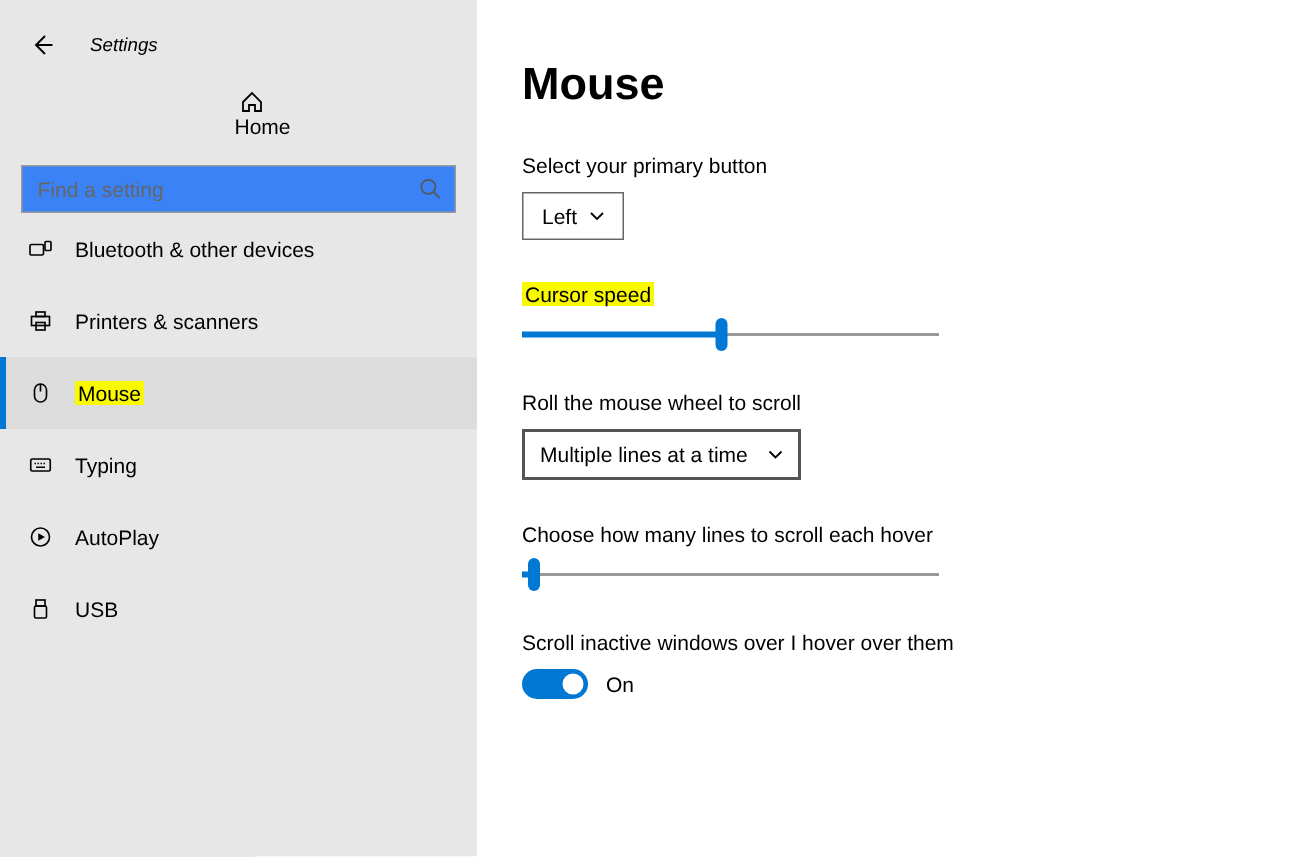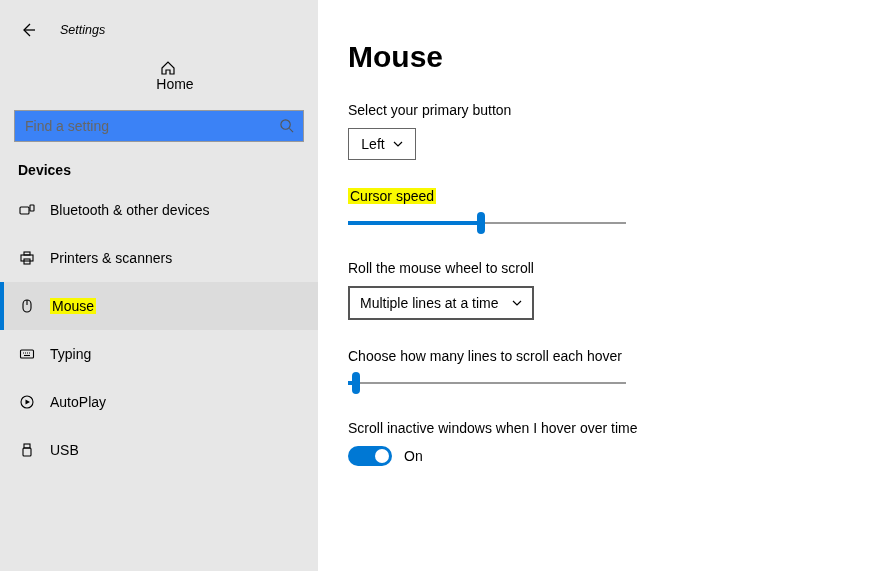--- a/index.html
+++ b/index.html
@@ -80,21 +80,20 @@
   <div class="search-wrap">
     <input class="search-input" placeholder="Find a setting" style="">
     <span class="search-icon">
       <svg width="15" height="15" viewBox="0 0 16 16">
           <circle cx="7" cy="7" r="5" fill="none" stroke="#555" stroke-width="1.2"></circle>
           <line x1="11" y1="11" x2="15" y2="15" stroke="#555" stroke-width="1.2"></line>
         </svg>
     </span>
   </div>
 
-  <div class="section-title">Devices</div>
 
   <ul class="nav">
 
     <li class="nav-item">
       <span class="icon">
         <svg width="16" height="16" viewBox="0 0 16 16">
             <rect x="1" y="5" width="9" height="7" rx="1" fill="none" stroke="#000" stroke-width="1.1"></rect>
             <rect x="11" y="3" width="4" height="6" rx="0.6" fill="none" stroke="#000" stroke-width="1.1"></rect>
           </svg>
       </span>
@@ -197,21 +196,21 @@
   <div class="block">
     <div class="field-label">Choose how many lines to scroll each hover</div>
     <div class="slider">
       <div class="track-base"></div>
       <div class="track-fill" style="width:3%"></div>
       <div class="thumb" style="left:3%"></div>
     </div>
   </div>
 
   <div class="block">
-    <div class="field-label">Scroll inactive windows when I hover over time</div>
+    <div class="field-label">Scroll inactive windows over I hover over them</div>
     <div class="toggle-row">
       <div class="toggle">
         <div class="knob"></div>
       </div>
       <span class="toggle-label">On</span>
     </div>
   </div>
 
 </div>
 

